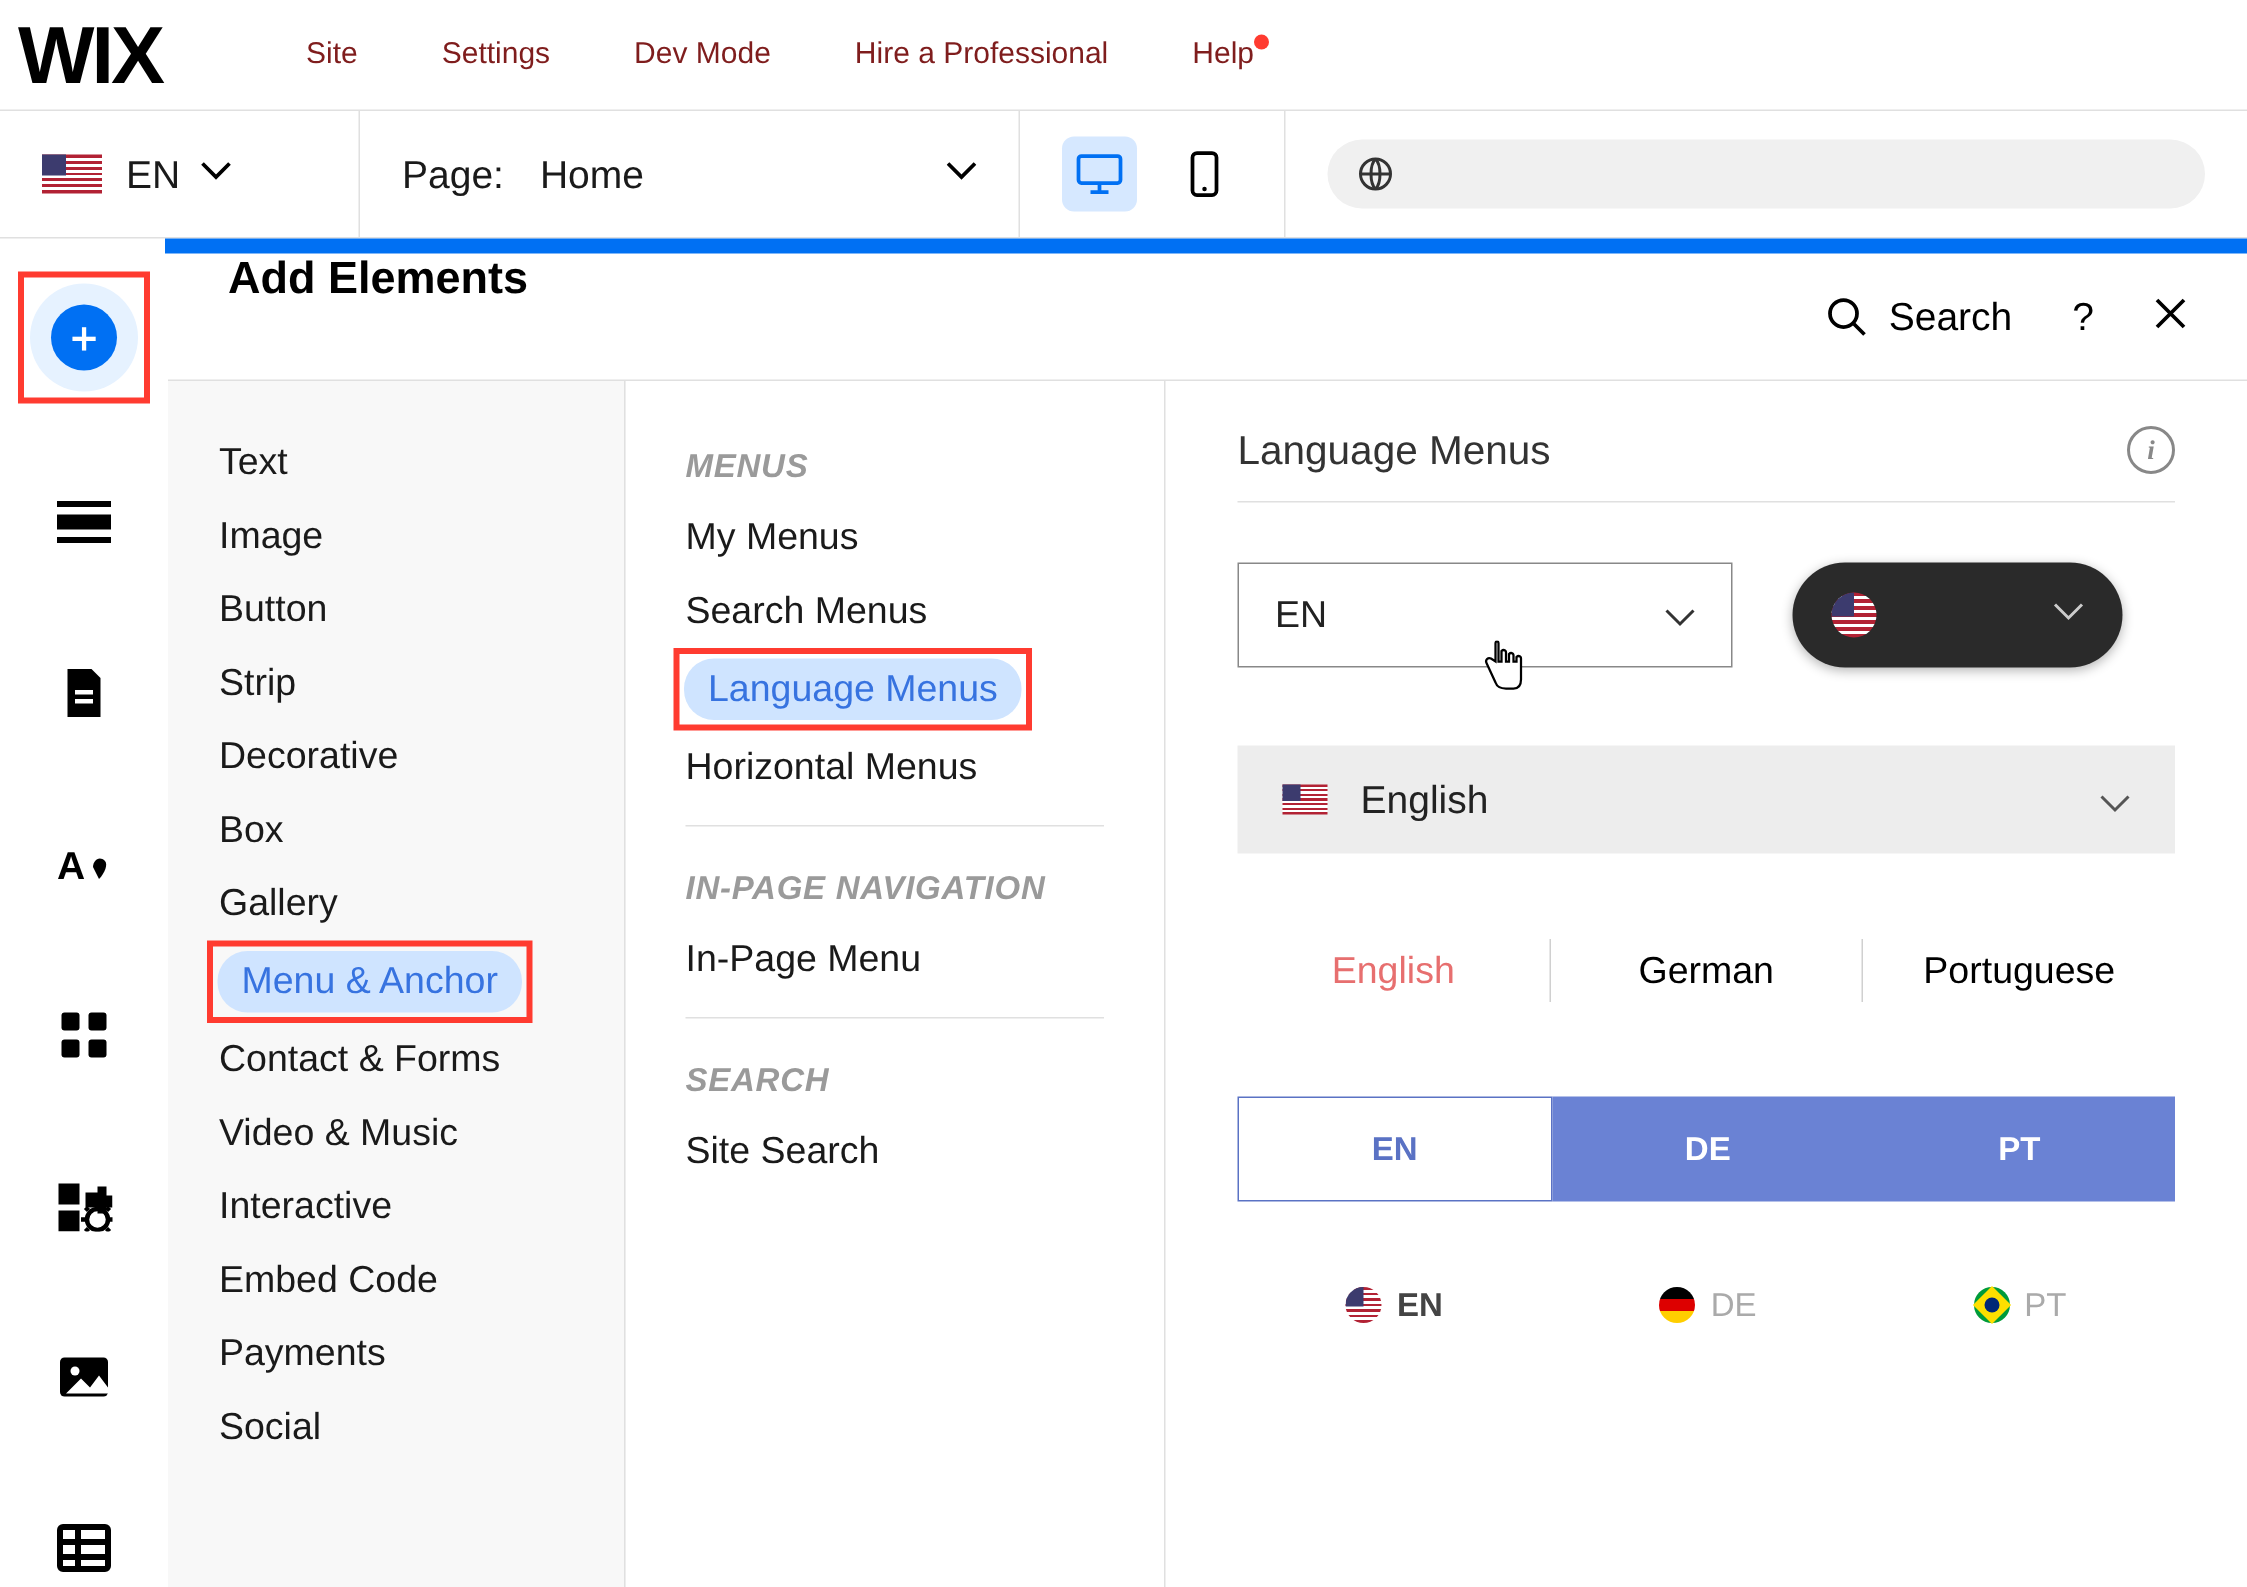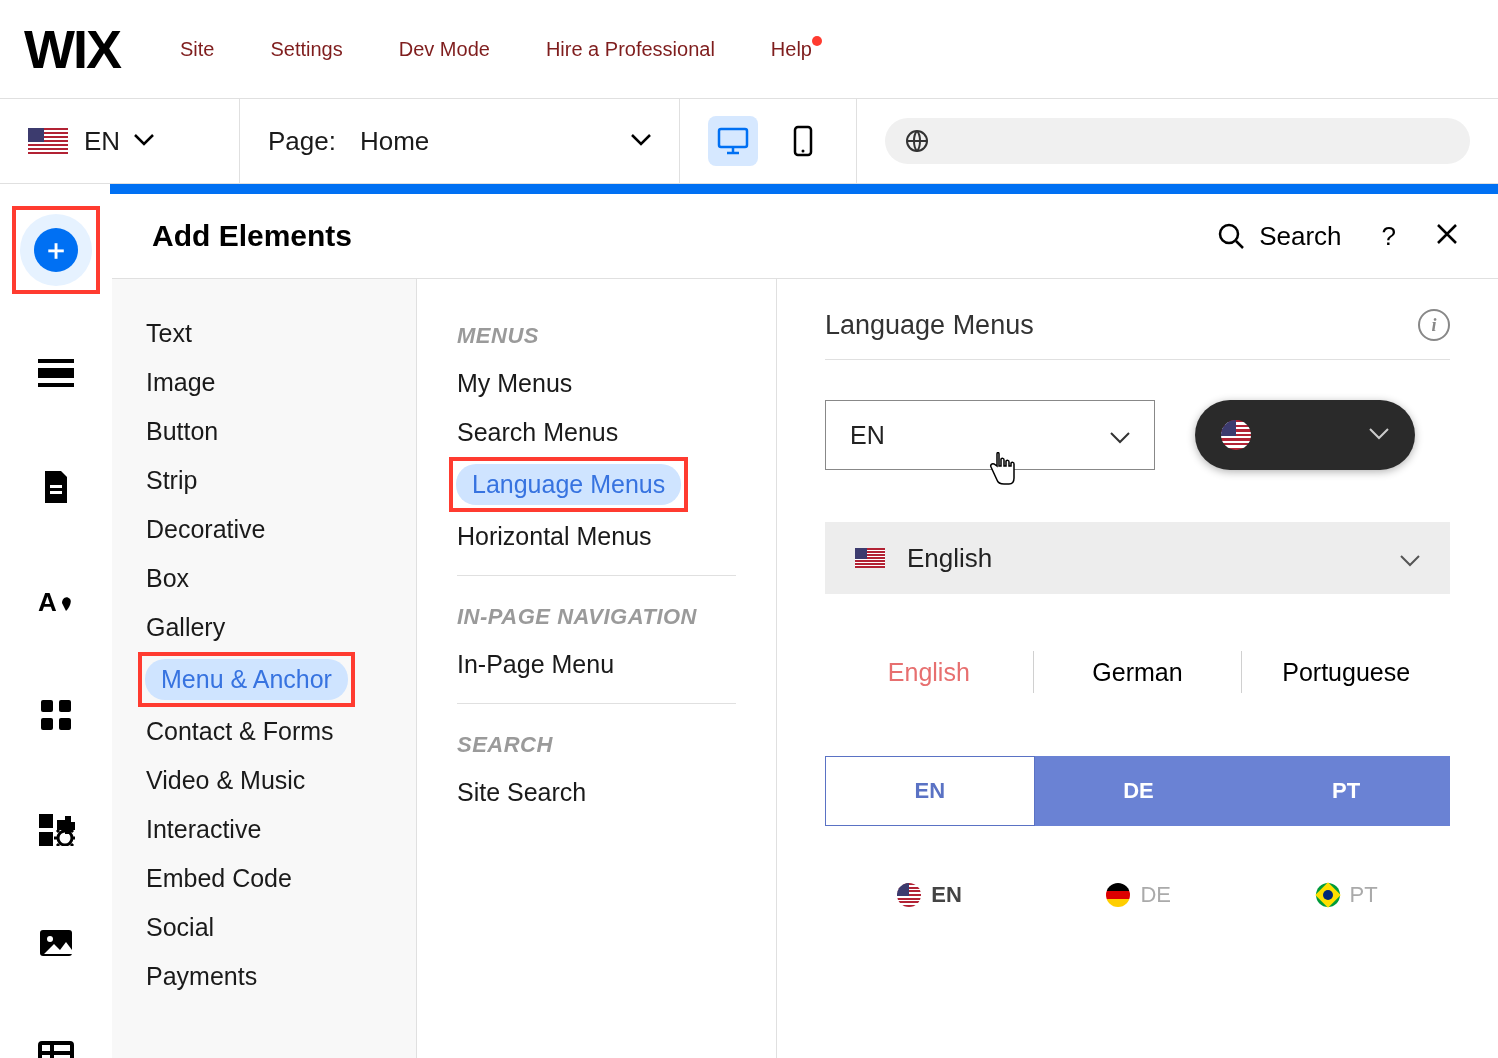--- a/index.html
+++ b/index.html
@@ -1,18 +1,18 @@
 <!DOCTYPE html>
 <html><head>
 <meta charset="utf-8">
 <style>
 * { margin: 0; padding: 0; box-sizing: border-box; font-family: -apple-system, BlinkMacSystemFont, "Segoe UI", Helvetica, Arial, sans-serif; }
 body { background: #fff; width: 1498px; height: 1058px; overflow: hidden; }
 
-.topnav { display: flex; align-items: center; height: 99px; padding: 0 24px; border-bottom: 1px solid #e0e0e0; }
+.topnav { display: flex; align-items: center; height: 74px; padding: 0 12px; border-bottom: 1px solid #e0e0e0; gap: 36px; }
 .logo { font-size: 54px; font-weight: 900; letter-spacing: -2px; margin-right: 60px; }
 .topmenu { display: flex; gap: 56px; font-size: 20px; color: #7f1d1d; }
 .topmenu-item { position: relative; cursor: pointer; }
 .notif-dot { position: absolute; top: -2px; right: -10px; width: 10px; height: 10px; background: #ff3b30; border-radius: 50%; }
 
 .toolbar { display: flex; align-items: center; height: 85px; border-bottom: 1px solid #e0e0e0; }
 .tb-section { display: flex; align-items: center; padding: 0 28px; height: 100%; border-right: 1px solid #e0e0e0; }
 .flag-us { width: 40px; height: 26px; background: linear-gradient(to bottom, #b22234 0 7.7%, #fff 7.7% 15.4%, #b22234 15.4% 23.1%, #fff 23.1% 30.8%, #b22234 30.8% 38.5%, #fff 38.5% 46.2%, #b22234 46.2% 53.8%, #fff 53.8% 61.5%, #b22234 61.5% 69.2%, #fff 69.2% 76.9%, #b22234 76.9% 84.6%, #fff 84.6% 92.3%, #b22234 92.3% 100%); position: relative; margin-right: 16px; }
 .flag-us::before { content: ""; position: absolute; top: 0; left: 0; width: 40%; height: 54%; background: #3c3b6e; }
 .flag-us-sm { width: 30px; height: 20px; background: linear-gradient(to bottom, #b22234 0 7.7%, #fff 7.7% 15.4%, #b22234 15.4% 23.1%, #fff 23.1% 30.8%, #b22234 30.8% 38.5%, #fff 38.5% 46.2%, #b22234 46.2% 53.8%, #fff 53.8% 61.5%, #b22234 61.5% 69.2%, #fff 69.2% 76.9%, #b22234 76.9% 84.6%, #fff 84.6% 92.3%, #b22234 92.3% 100%); position: relative; }
@@ -36,21 +36,21 @@
 .bluebar { height: 10px; background: #0070f3; margin-left: 110px; }
 
 .main { display: flex; }
 .leftrail { width: 112px; display: flex; flex-direction: column; align-items: center; padding-top: 12px; gap: 44px; }
 .rail-item { width: 70px; height: 70px; display: flex; align-items: center; justify-content: center; cursor: pointer; }
 .rail-add-highlight { border: 4px solid #ff3b30; padding: 4px; }
 .rail-add { width: 72px; height: 72px; border-radius: 50%; background: #e6f2ff; display: flex; align-items: center; justify-content: center; }
 .rail-add-inner { width: 44px; height: 44px; border-radius: 50%; background: #0070f3; display: flex; align-items: center; justify-content: center; color: #fff; font-size: 28px; font-weight: 700; }
 
 .panel { flex: 1; display: flex; flex-direction: column; }
-.panel-head { display: flex; align-items: center; height: 85px; padding: 0 40px; border-bottom: 1px solid #e0e0e0; }
+.panel-head { display: flex; height: 85px; padding: 0 40px; border-bottom: 1px solid #e0e0e0; }
 .panel-title { font-size: 30px; font-weight: 800; }
 .panel-head-right { margin-left: auto; display: flex; align-items: center; gap: 40px; font-size: 26px; }
 .search-grp { display: flex; align-items: center; gap: 14px; cursor: pointer; }
 
 .panel-body { display: flex; flex: 1; }
 .col1 { width: 305px; background: #f8f8f8; border-right: 1px solid #e0e0e0; padding: 30px 0; }
 .col1-item { font-size: 25px; color: #1a1a1a; padding: 10px 34px; cursor: pointer; }
 .col1-item-hl { display: inline-block; border: 4px solid #ff3b30; margin: 0 26px; padding: 3px; }
 .col1-item-hl-inner { background: #cfe4ff; color: #3773e0; padding: 6px 16px; border-radius: 20px; font-size: 25px; cursor: pointer; }
 
@@ -233,22 +233,22 @@
         <div class="col1-item">Decorative</div>
         <div class="col1-item">Box</div>
         <div class="col1-item">Gallery</div>
         <div class="col1-item-hl">
           <div class="col1-item-hl-inner">Menu &amp; Anchor</div>
         </div>
         <div class="col1-item">Contact &amp; Forms</div>
         <div class="col1-item">Video &amp; Music</div>
         <div class="col1-item">Interactive</div>
         <div class="col1-item">Embed Code</div>
+        <div class="col1-item">Payments</div>
         <div class="col1-item">Social</div>
-        <div class="col1-item">Payments</div>
       </div>
 
       <div class="col2">
         <div class="col2-heading">MENUS</div>
         <div class="col2-item">My Menus</div>
         <div class="col2-item">Search Menus</div>
         <div class="col2-item-hl">
           <div class="col2-item-hl-inner">Language Menus</div>
         </div>
         <div class="col2-item">Horizontal Menus</div>

